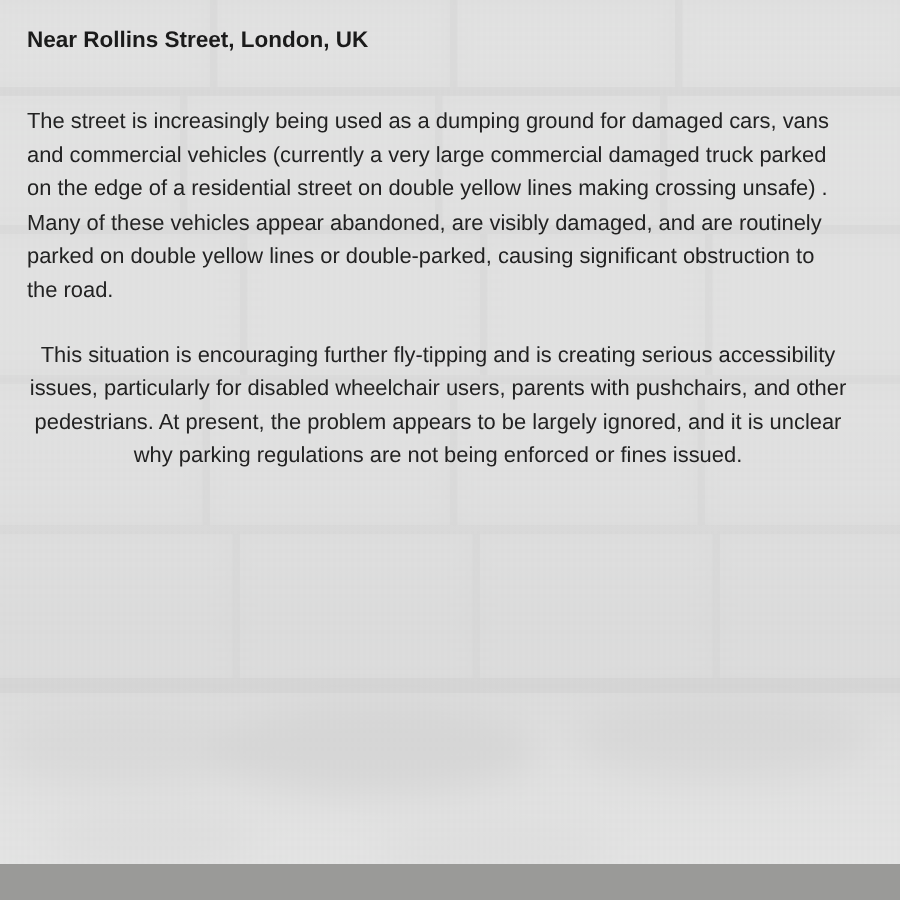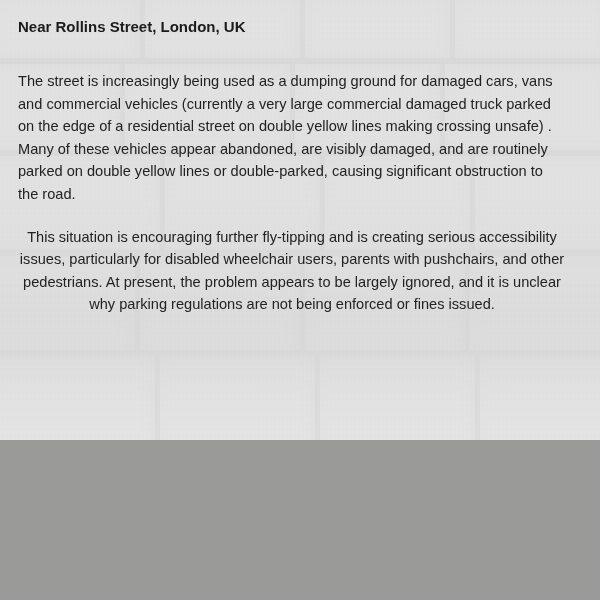--- a/index.html
+++ b/index.html
@@ -10,21 +10,21 @@
     width: 600px;
     height: 600px;
     overflow: hidden;
     font-family: "Liberation Sans", sans-serif;
     background: #9a9a98;
   }
 
   #page {
     position: relative;
     width: 600px;
-    height: 440px;
+    height: 576px;
     overflow: hidden;
     background: #8f9190;
   }
 
   
   .photo-bg {
     position: absolute;
     inset: 0;
     background:
       

